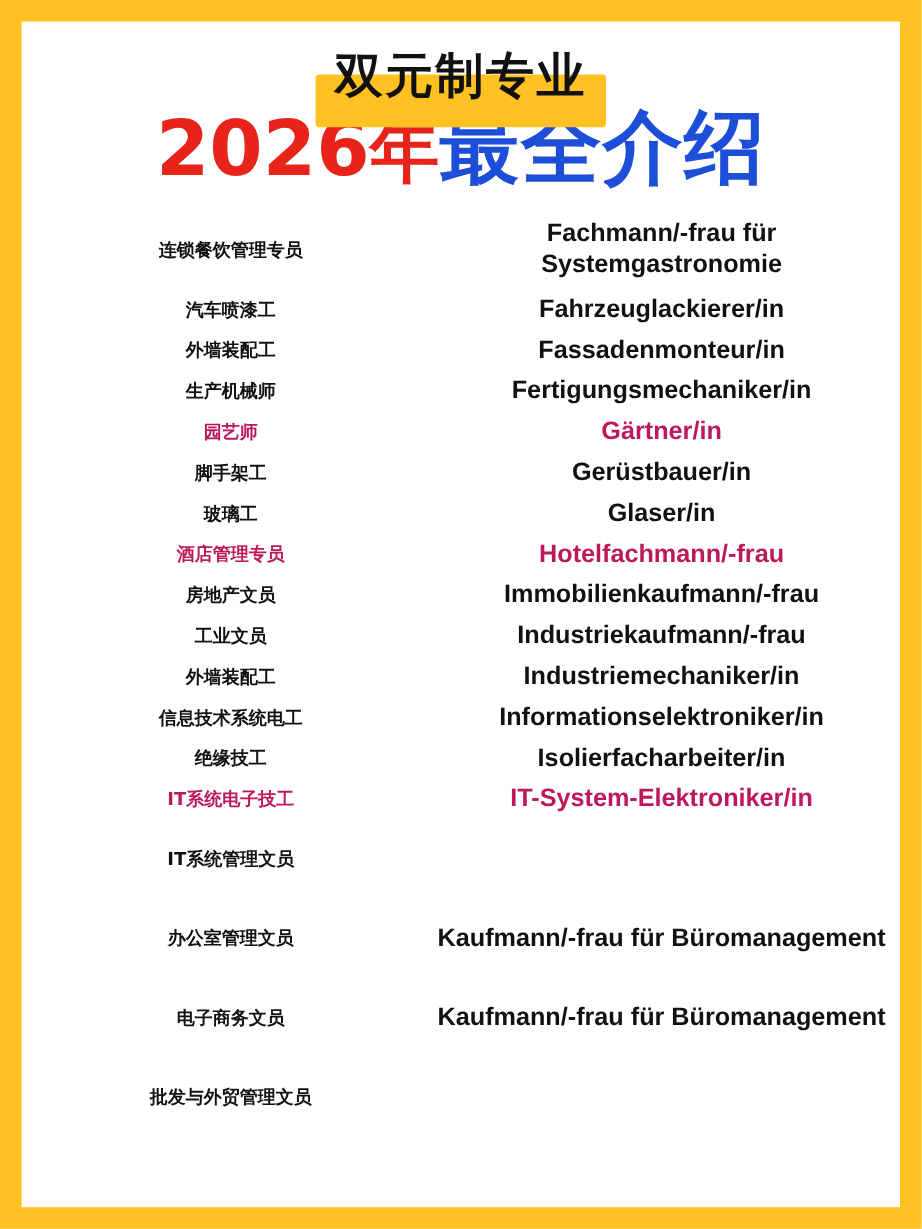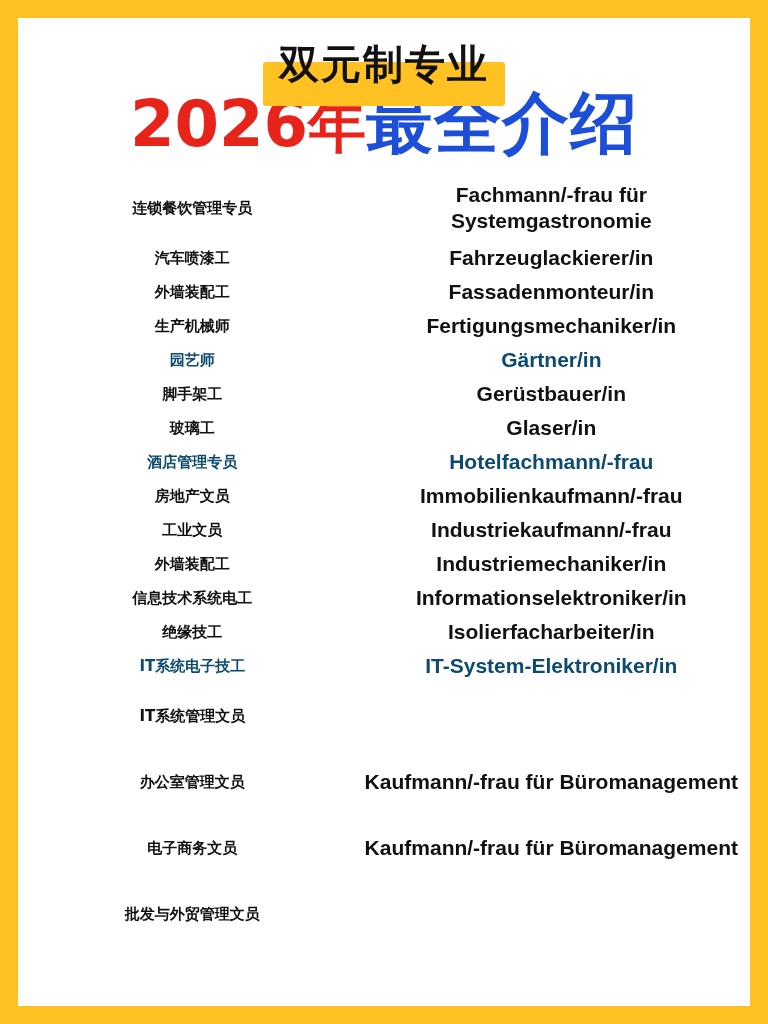--- a/index.html
+++ b/index.html
@@ -106,21 +106,21 @@
     line-height: 1.25;
   }
   .de {
     width: 53%;
     font-size: 21px;
     font-weight: 600;
     color: #111111;
     line-height: 1.22;
     font-family: "Liberation Sans", "DejaVu Sans", sans-serif;
   }
-  .row.red .cn, .row.red .de { color: #0c4a6e; }
+  .row.red .cn, .row.red .de { color: #be185d; }
   .row.h1 { min-height: 34px; }
   .row.h2 { min-height: 66px; }
 </style>
 </head>
 <body>
 
 <div class="card">
 
   <div class="header">
     <div class="title-line1">

